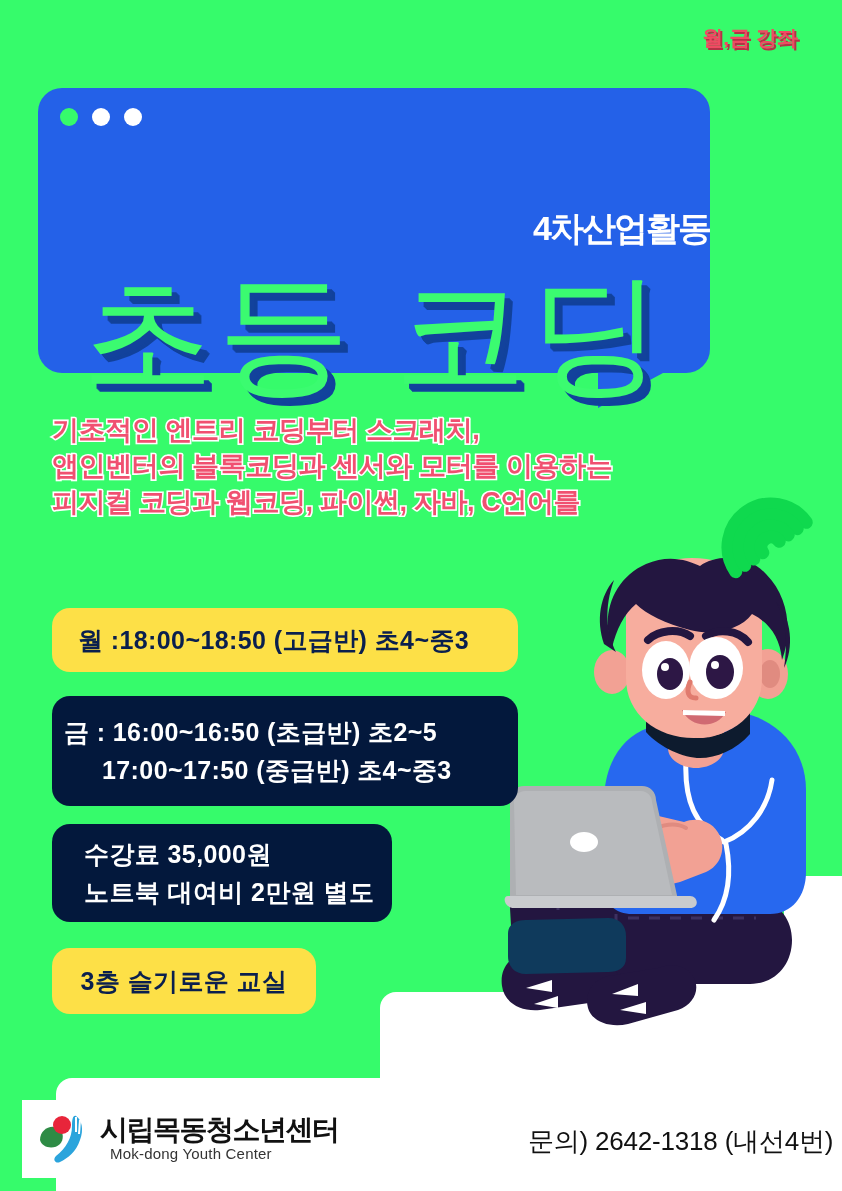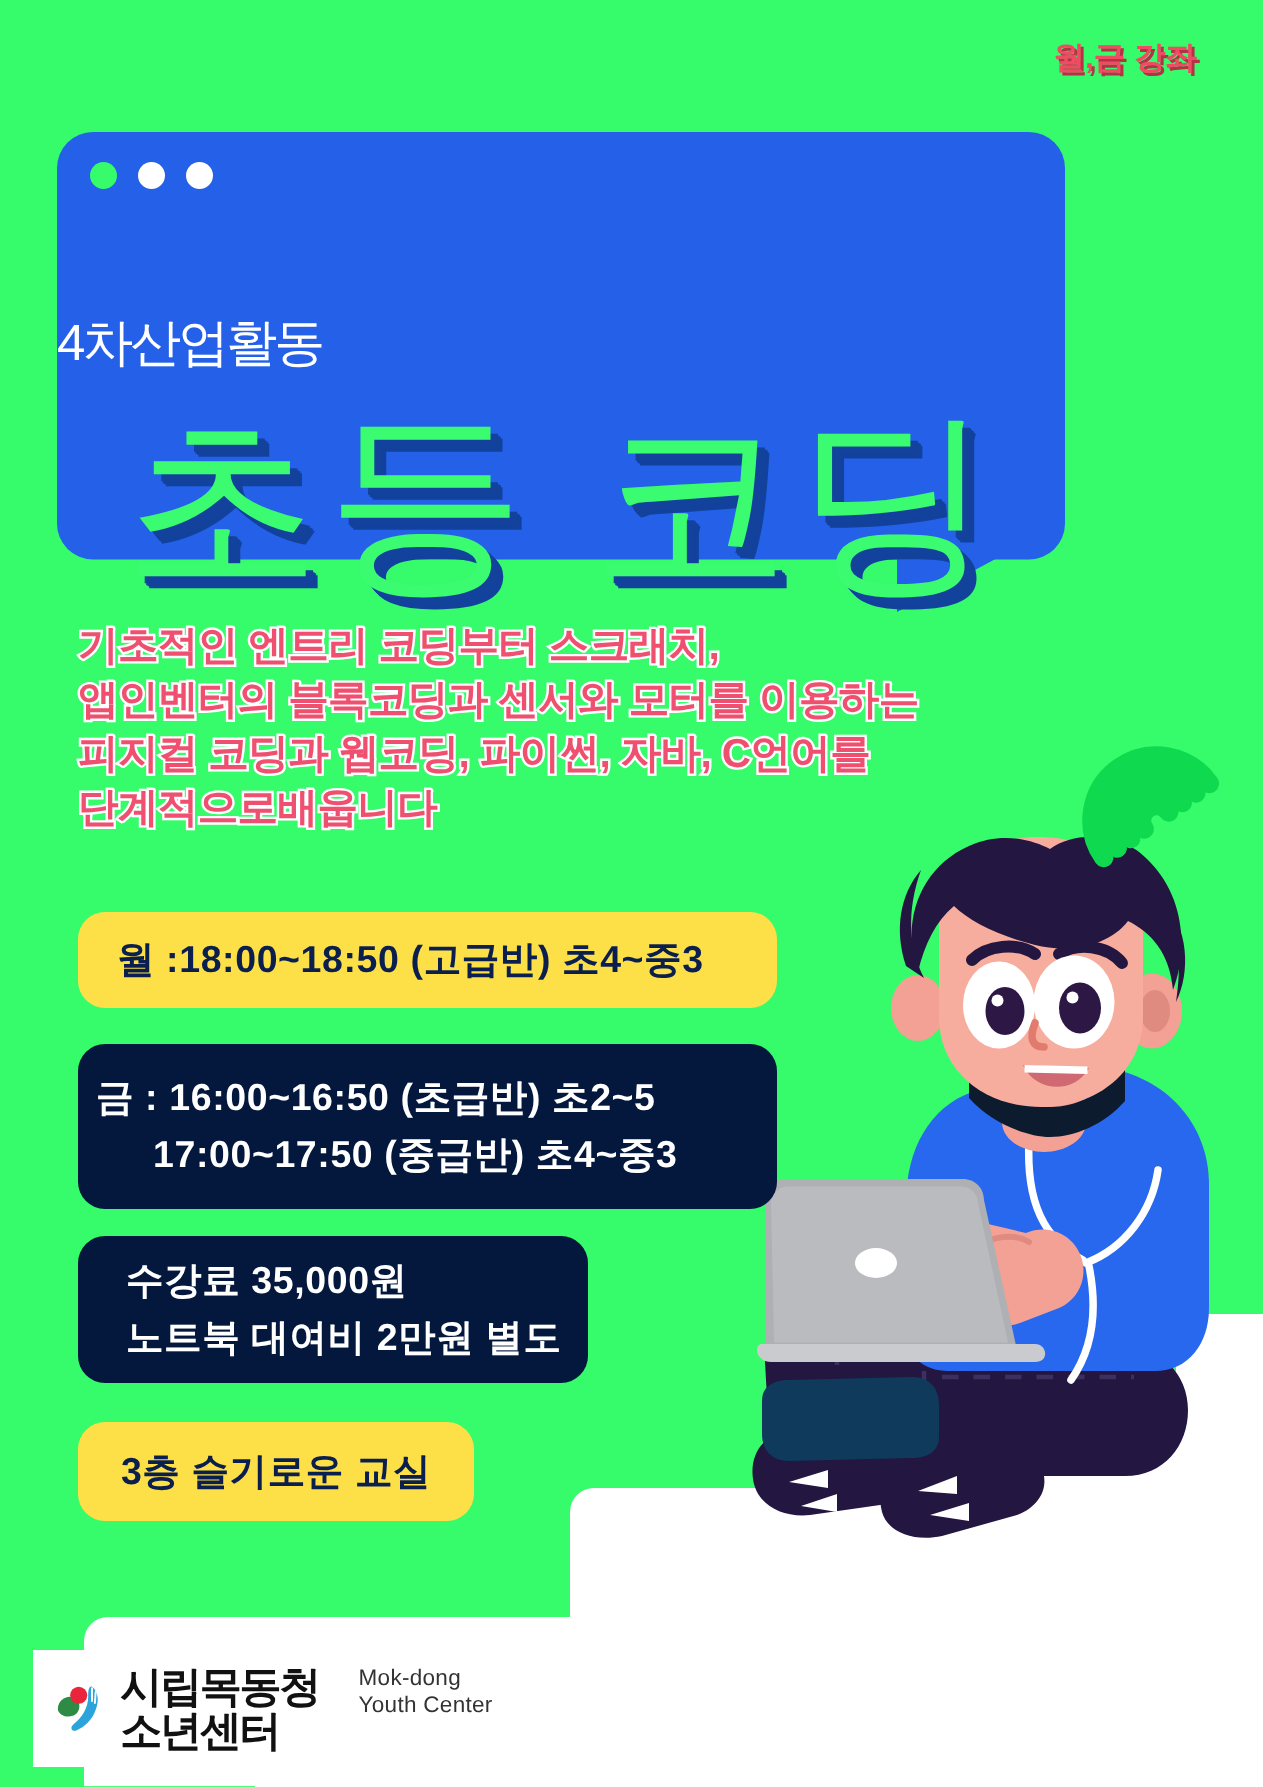--- a/index.html
+++ b/index.html
@@ -58,24 +58,24 @@
     display: flex;
     gap: 14px;
     z-index: 3;
   }
   .dot { width: 18px; height: 18px; border-radius: 50%; background: #ffffff; }
   .dot.green { background: #36fb6b; }
 
   .sub-title {
     position: absolute;
     top: 118px; left: 0; right: 0;
-    text-align: left;
+    text-align: right;
     color: #ffffff;
     font-size: 34px;
-    font-weight: normal;
+    font-weight: bold;
     letter-spacing: -2px;
     z-index: 3;
   }
   .main-title {
     position: absolute;
     top: 180px; left: 0; right: 0;
     text-align: center;
     color: #3bfb70;
     font-size: 132px;
     font-weight: normal;
@@ -179,21 +179,21 @@
     position: absolute;
     left: 22px; top: 1100px;
     width: 318px; height: 78px;
     background: #ffffff;
     display: flex;
     align-items: center;
     gap: 10px;
     padding-left: 14px;
     z-index: 60;
   }
-  .logo-text { display: flex; }
+  .logo-text { display: flex; flex-direction: column; }
   .logo-kr { font-size: 28px; font-weight: bold; color: #111; letter-spacing: -1.5px; line-height: 1.05; }
   .logo-en { font-size: 15px; color: #333; letter-spacing: 0.2px; line-height: 1.2; padding-left: 10px; }
 
   
   .character {
     position: absolute;
     left: 500px; top: 552px;
     width: 360px; height: 500px;
     z-index: 10;
   }
@@ -225,21 +225,20 @@
       <span class="dot"></span>
     </div>
     <div class="sub-title">4차산업활동</div>
     <div class="main-title">초등 코딩</div>
   </div>
 
   <div class="desc">
     <div class="desc-line">기초적인 엔트리 코딩부터 스크래치,</div>
     <div class="desc-line">앱인벤터의 블록코딩과 센서와 모터를 이용하는</div>
     <div class="desc-line">피지컬 코딩과 웹코딩, 파이썬, 자바, C언어를</div>
-    <div class="desc-line">단계적으로배웁니다</div>
   </div>
 
   <div class="info-box light" id="box-mon">
     <div class="info-line">월 :18:00~18:50 (고급반) 초4~중3</div>
   </div>
 
   <div class="info-box dark" id="box-fri">
     <div class="info-line">금 : 16:00~16:50 (초급반) 초2~5</div>
     <div class="info-line indent">17:00~17:50 (중급반) 초4~중3</div>
   </div>
@@ -336,20 +335,21 @@
       <path d="M26 436 L52 428 L52 440 Z" fill="#ffffff"></path>
       <path d="M34 452 L58 444 L58 456 Z" fill="#ffffff"></path>
       <path d="M112 442 L138 432 L138 444 Z" fill="#ffffff"></path>
       <path d="M120 458 L146 450 L146 462 Z" fill="#ffffff"></path>
 
       <path d="M8 382 C8 372 16 368 26 368 L108 366 C120 366 126 374 126 384
                L126 406 C126 416 118 420 108 420 L26 422 C14 422 8 414 8 404 Z" fill="#0f3a5c"></path>
     </svg>
   </div>
 
+  <div class="contact">문의) 2642-1318 (내선4번)</div>
 
   <div class="logo-box">
     <svg width="54" height="58" viewBox="0 0 54 58">
       <path d="M4 30 C4 20 14 14 22 18 C28 21 28 30 24 34 C18 40 6 38 4 30 Z" fill="#2e8b45"></path>
       <circle cx="26" cy="15" r="9" fill="#e8253a"></circle>
       <path d="M40 6 C46 10 48 20 44 30 C40 42 32 48 24 52 C20 54 16 50 20 46
                C30 38 36 28 36 16 C36 9 37 5 40 6 Z" fill="#2ba4dc"></path>
       <path d="M40 7 L40 22" stroke="#ffffff" stroke-width="2"></path>
       <path d="M44 10 L43 24" stroke="#ffffff" stroke-width="2"></path>
     </svg>

